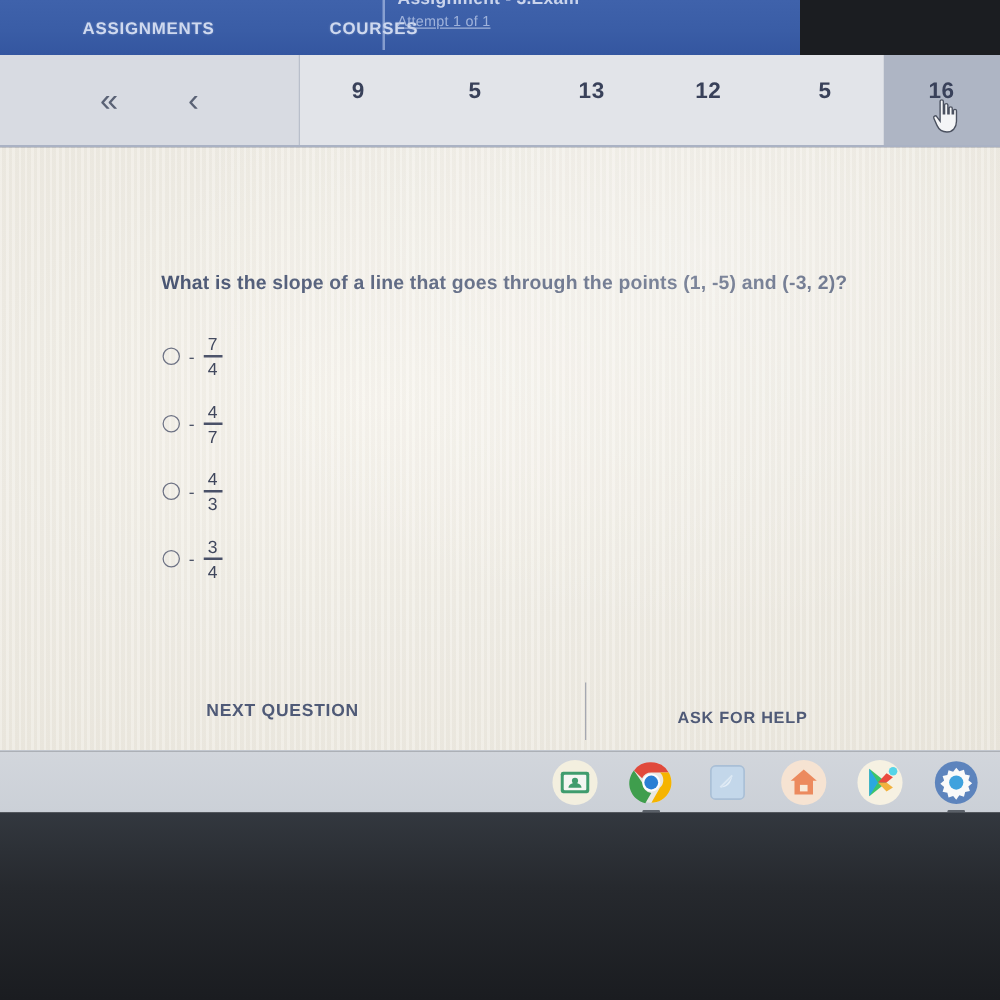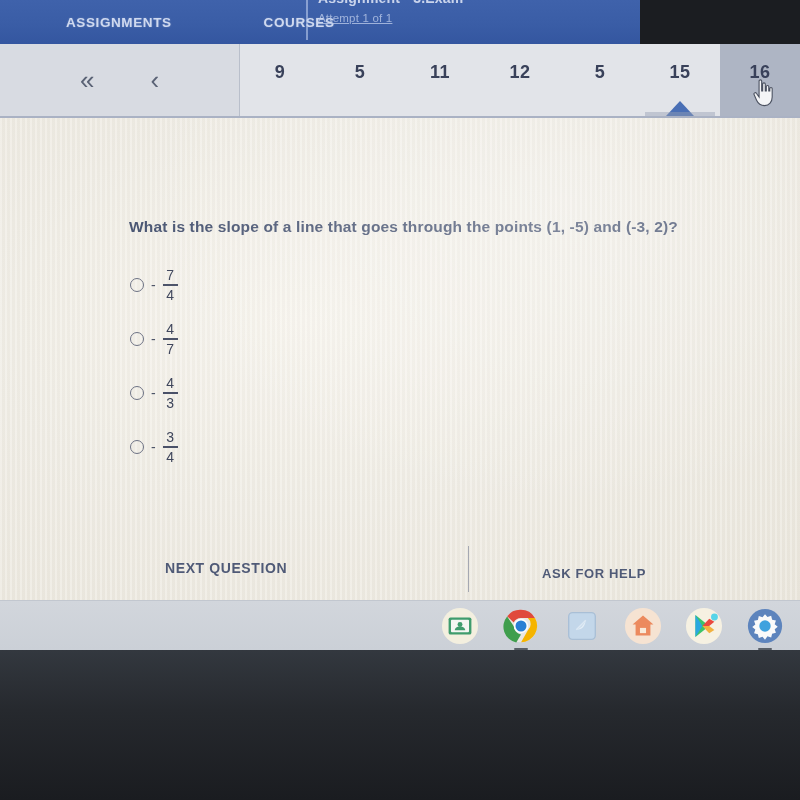--- a/index.html
+++ b/index.html
@@ -318,31 +318,27 @@
       <span class="pager-arrow">‹</span>
     </div>
     <div class="pager-pages" id="pager-pages">
         <div class="page-tab">
           <span>9</span>
         </div>
         <div class="page-tab">
           <span>5</span>
         </div>
         <div class="page-tab">
-          <span>11</span>
+          <span>13</span>
         </div>
         <div class="page-tab">
           <span>12</span>
         </div>
         <div class="page-tab">
           <span>5</span>
-        </div>
-        <div class="page-tab current">
-          <span>15</span>
-          <span class="tri"></span>
         </div>
         <div class="page-tab hovered">
           <span>16</span>
           <svg class="cursor-hand" viewBox="0 0 26 30">
             <path d="M10 3c0-1.5 2.6-1.5 2.6 0v10h1V6c0-1.5 2.6-1.5 2.6 0v7h1V8.5c0-1.4 2.5-1.4 2.5 0V13h1v-2.5c0-1.3 2.4-1.3 2.4 0V19c0 5-3 8.6-7.6 8.6-4.3 0-6.6-2.2-8-5.3L5 16.6c-.7-1.5 1.4-2.7 2.3-1.3L10 19z" fill="#f4f5f7" stroke="#4b5160" stroke-width="1.1"></path>
           </svg>
         </div>
       </div>
   </div>
 

